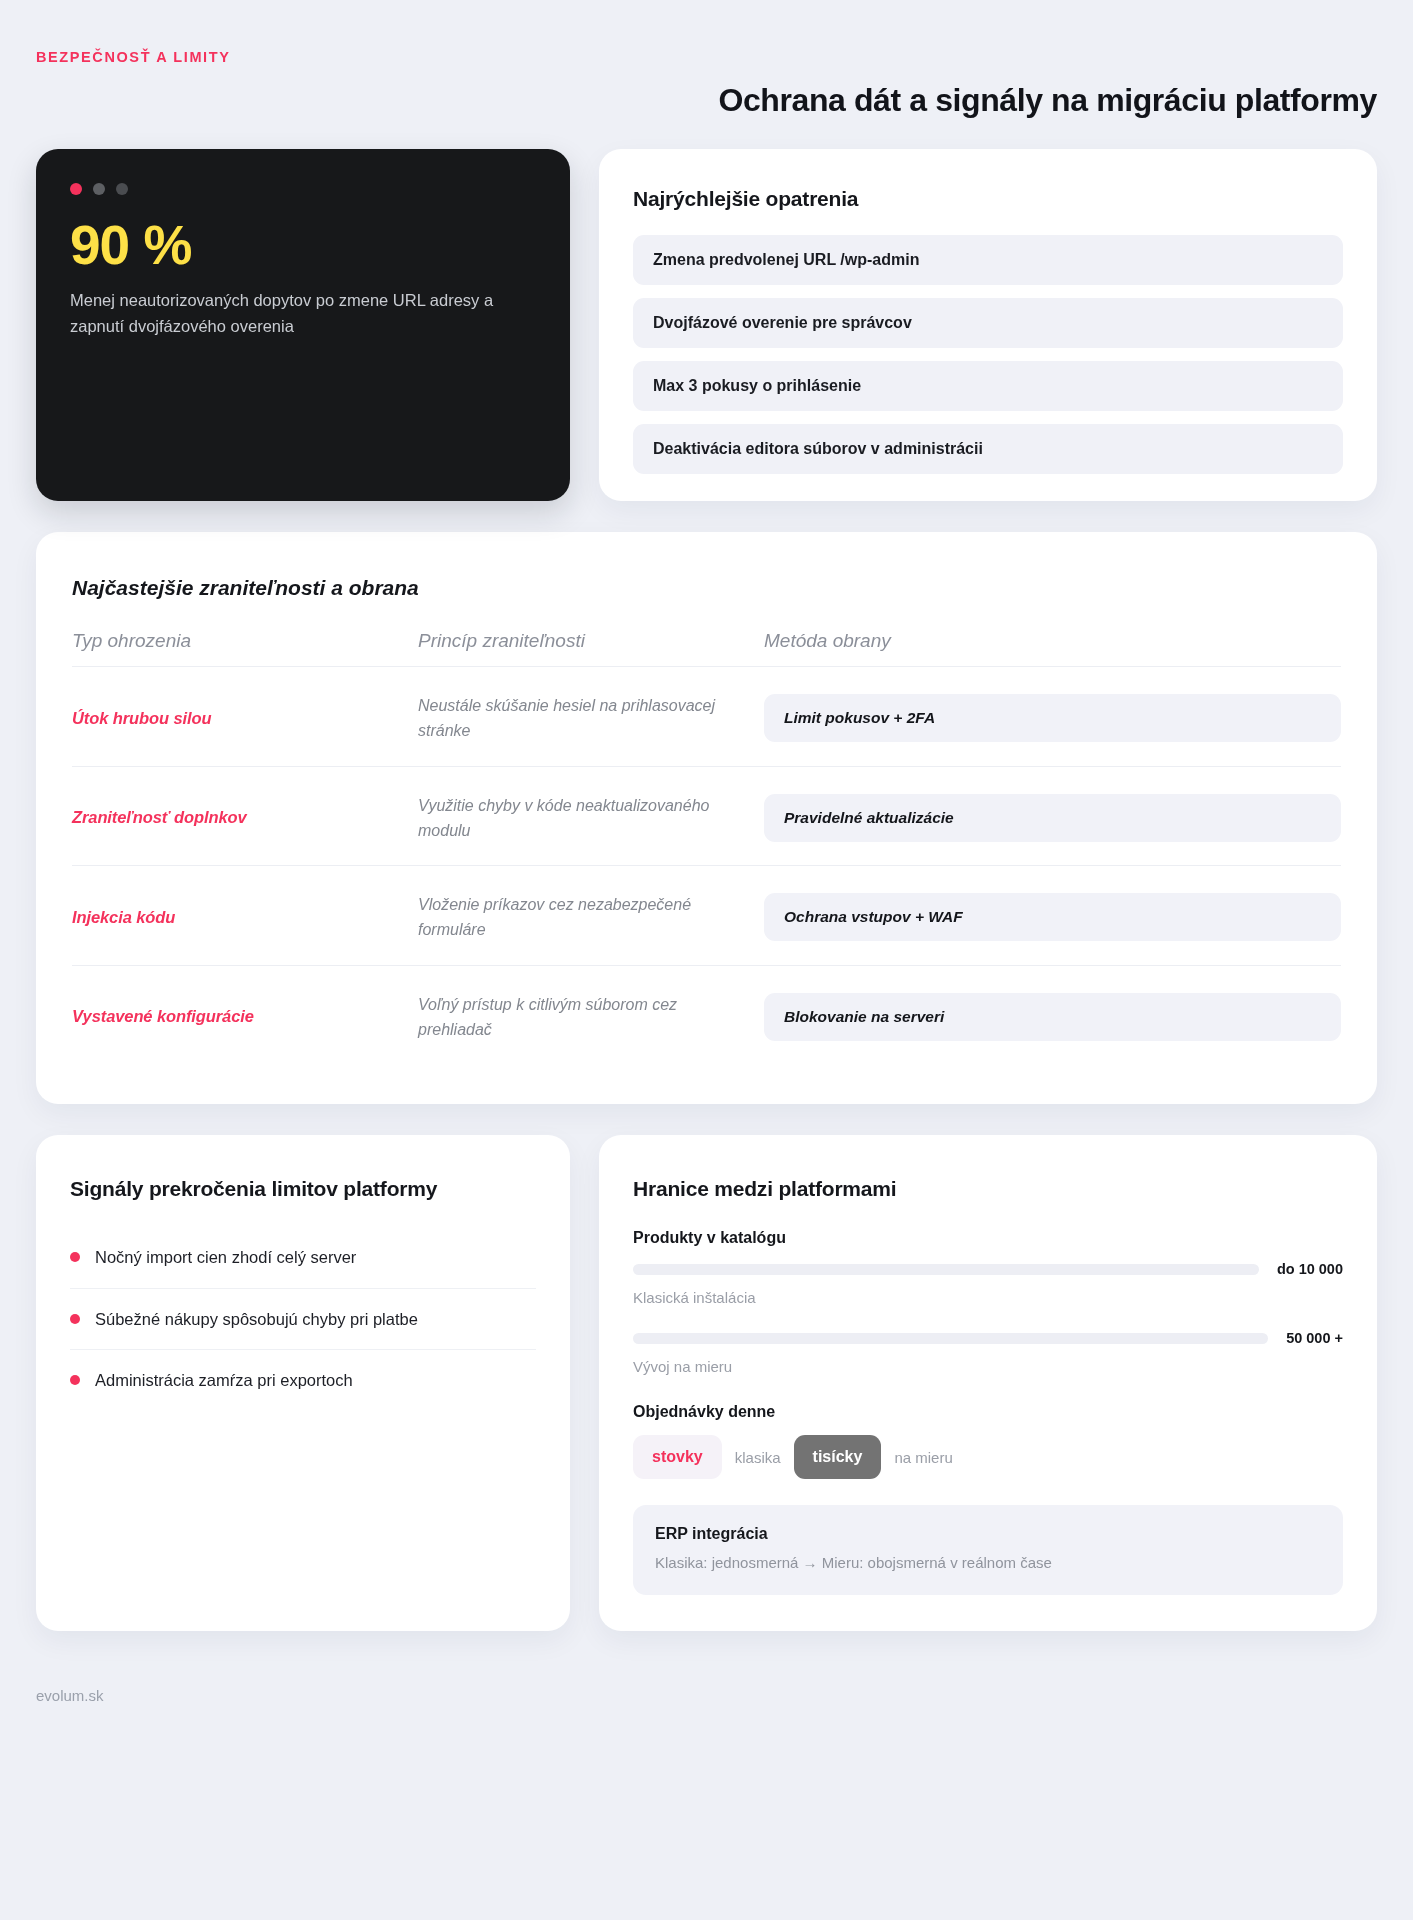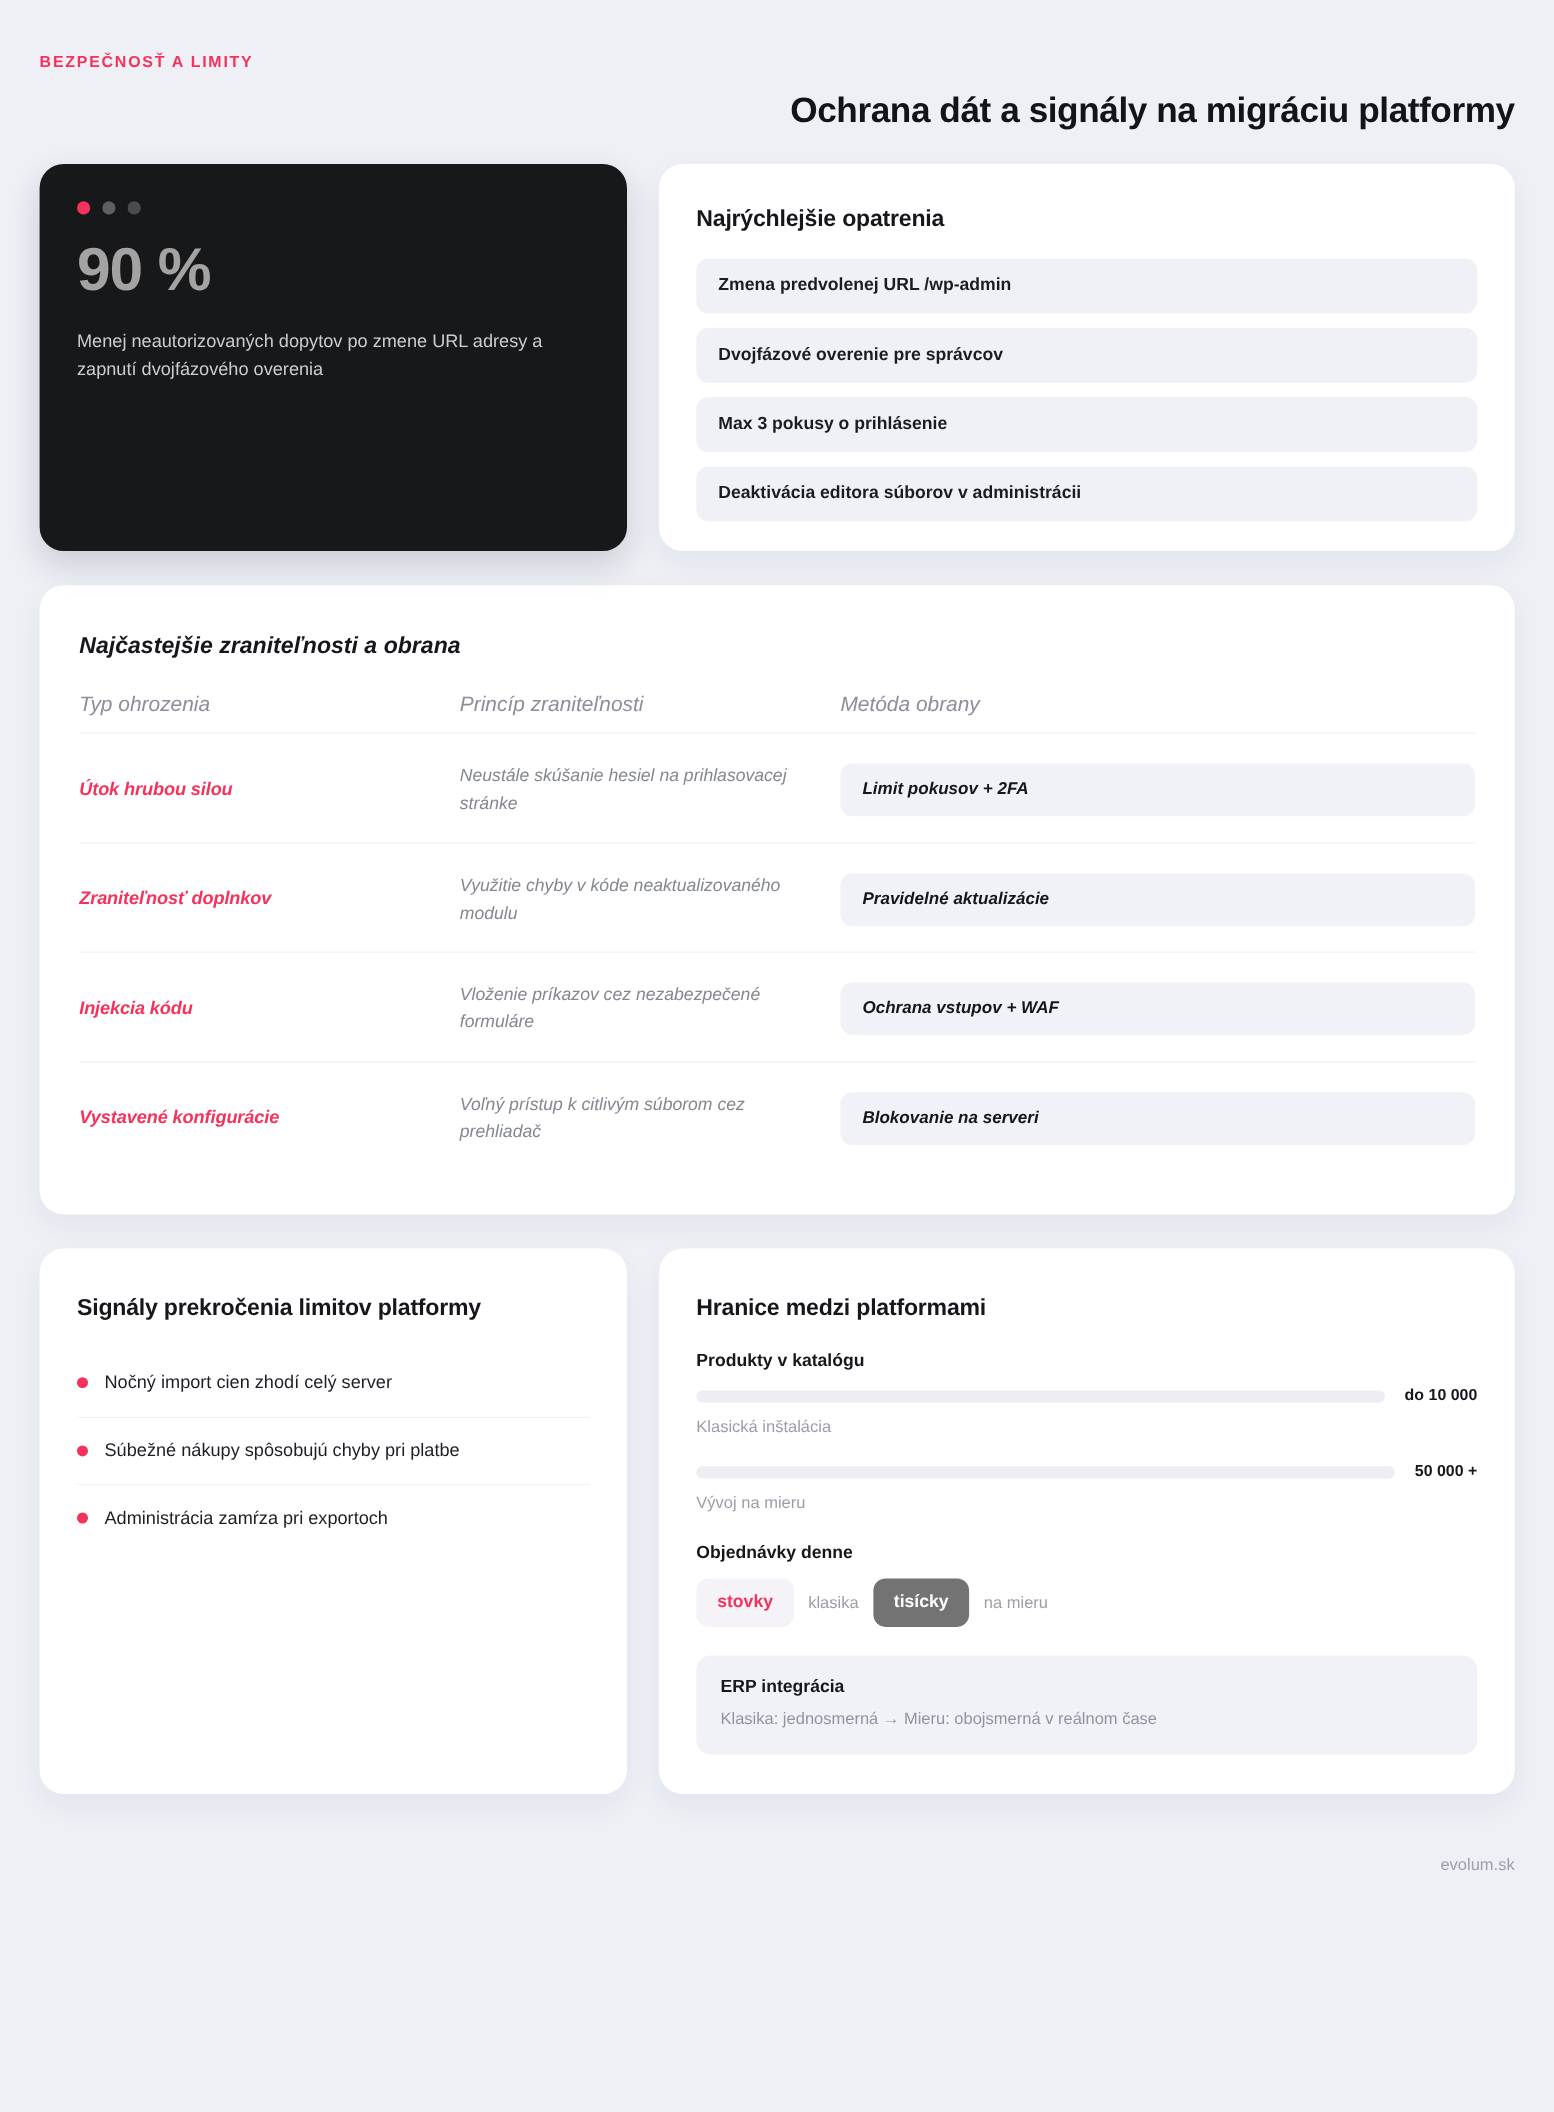--- a/index.html
+++ b/index.html
@@ -64,26 +64,26 @@
     box-shadow: 0 12px 30px rgba(20, 22, 35, 0.16);
     flex: 0 0 auto;
   }
   .dots { display: flex; gap: 11px; margin-bottom: 22px; margin-top: 2px; }
   .dot { width: 12px; height: 12px; border-radius: 50%; }
   .dot.d1 { background: #f4325c; }
   .dot.d2 { background: #5d5f63; }
   .dot.d3 { background: #4a4c50; }
 
   .hero-stat {
-    color: #a3a3a3;
+    color: #fde047;
     font-size: 55px;
     font-weight: 800;
     letter-spacing: -1px;
     line-height: 1.05;
-    margin-bottom: 22px;
+    margin-bottom: 12px;
   }
   .hero-desc {
     color: #c9ccd2;
     font-size: 16.5px;
     line-height: 1.62;
     max-width: 470px;
     font-weight: 400;
   }
 
   .quick-card {
@@ -243,21 +243,21 @@
     margin-top: 26px;
     background: #f1f2f8;
     border-radius: 13px;
     padding: 20px 22px;
   }
   .note-title { font-size: 16px; font-weight: 700; color: #15171c; margin-bottom: 9px; }
   .note-body { font-size: 15px; color: #90949d; line-height: 1.5; }
 
   
   .footer {
-    text-align: right;
+    text-align: left;
     font-size: 15px;
     color: #9aa0ab;
     margin-top: 56px;
     padding-bottom: 36px;
   }
 </style>
 </head>
 <body>
 
 <div class="page">

